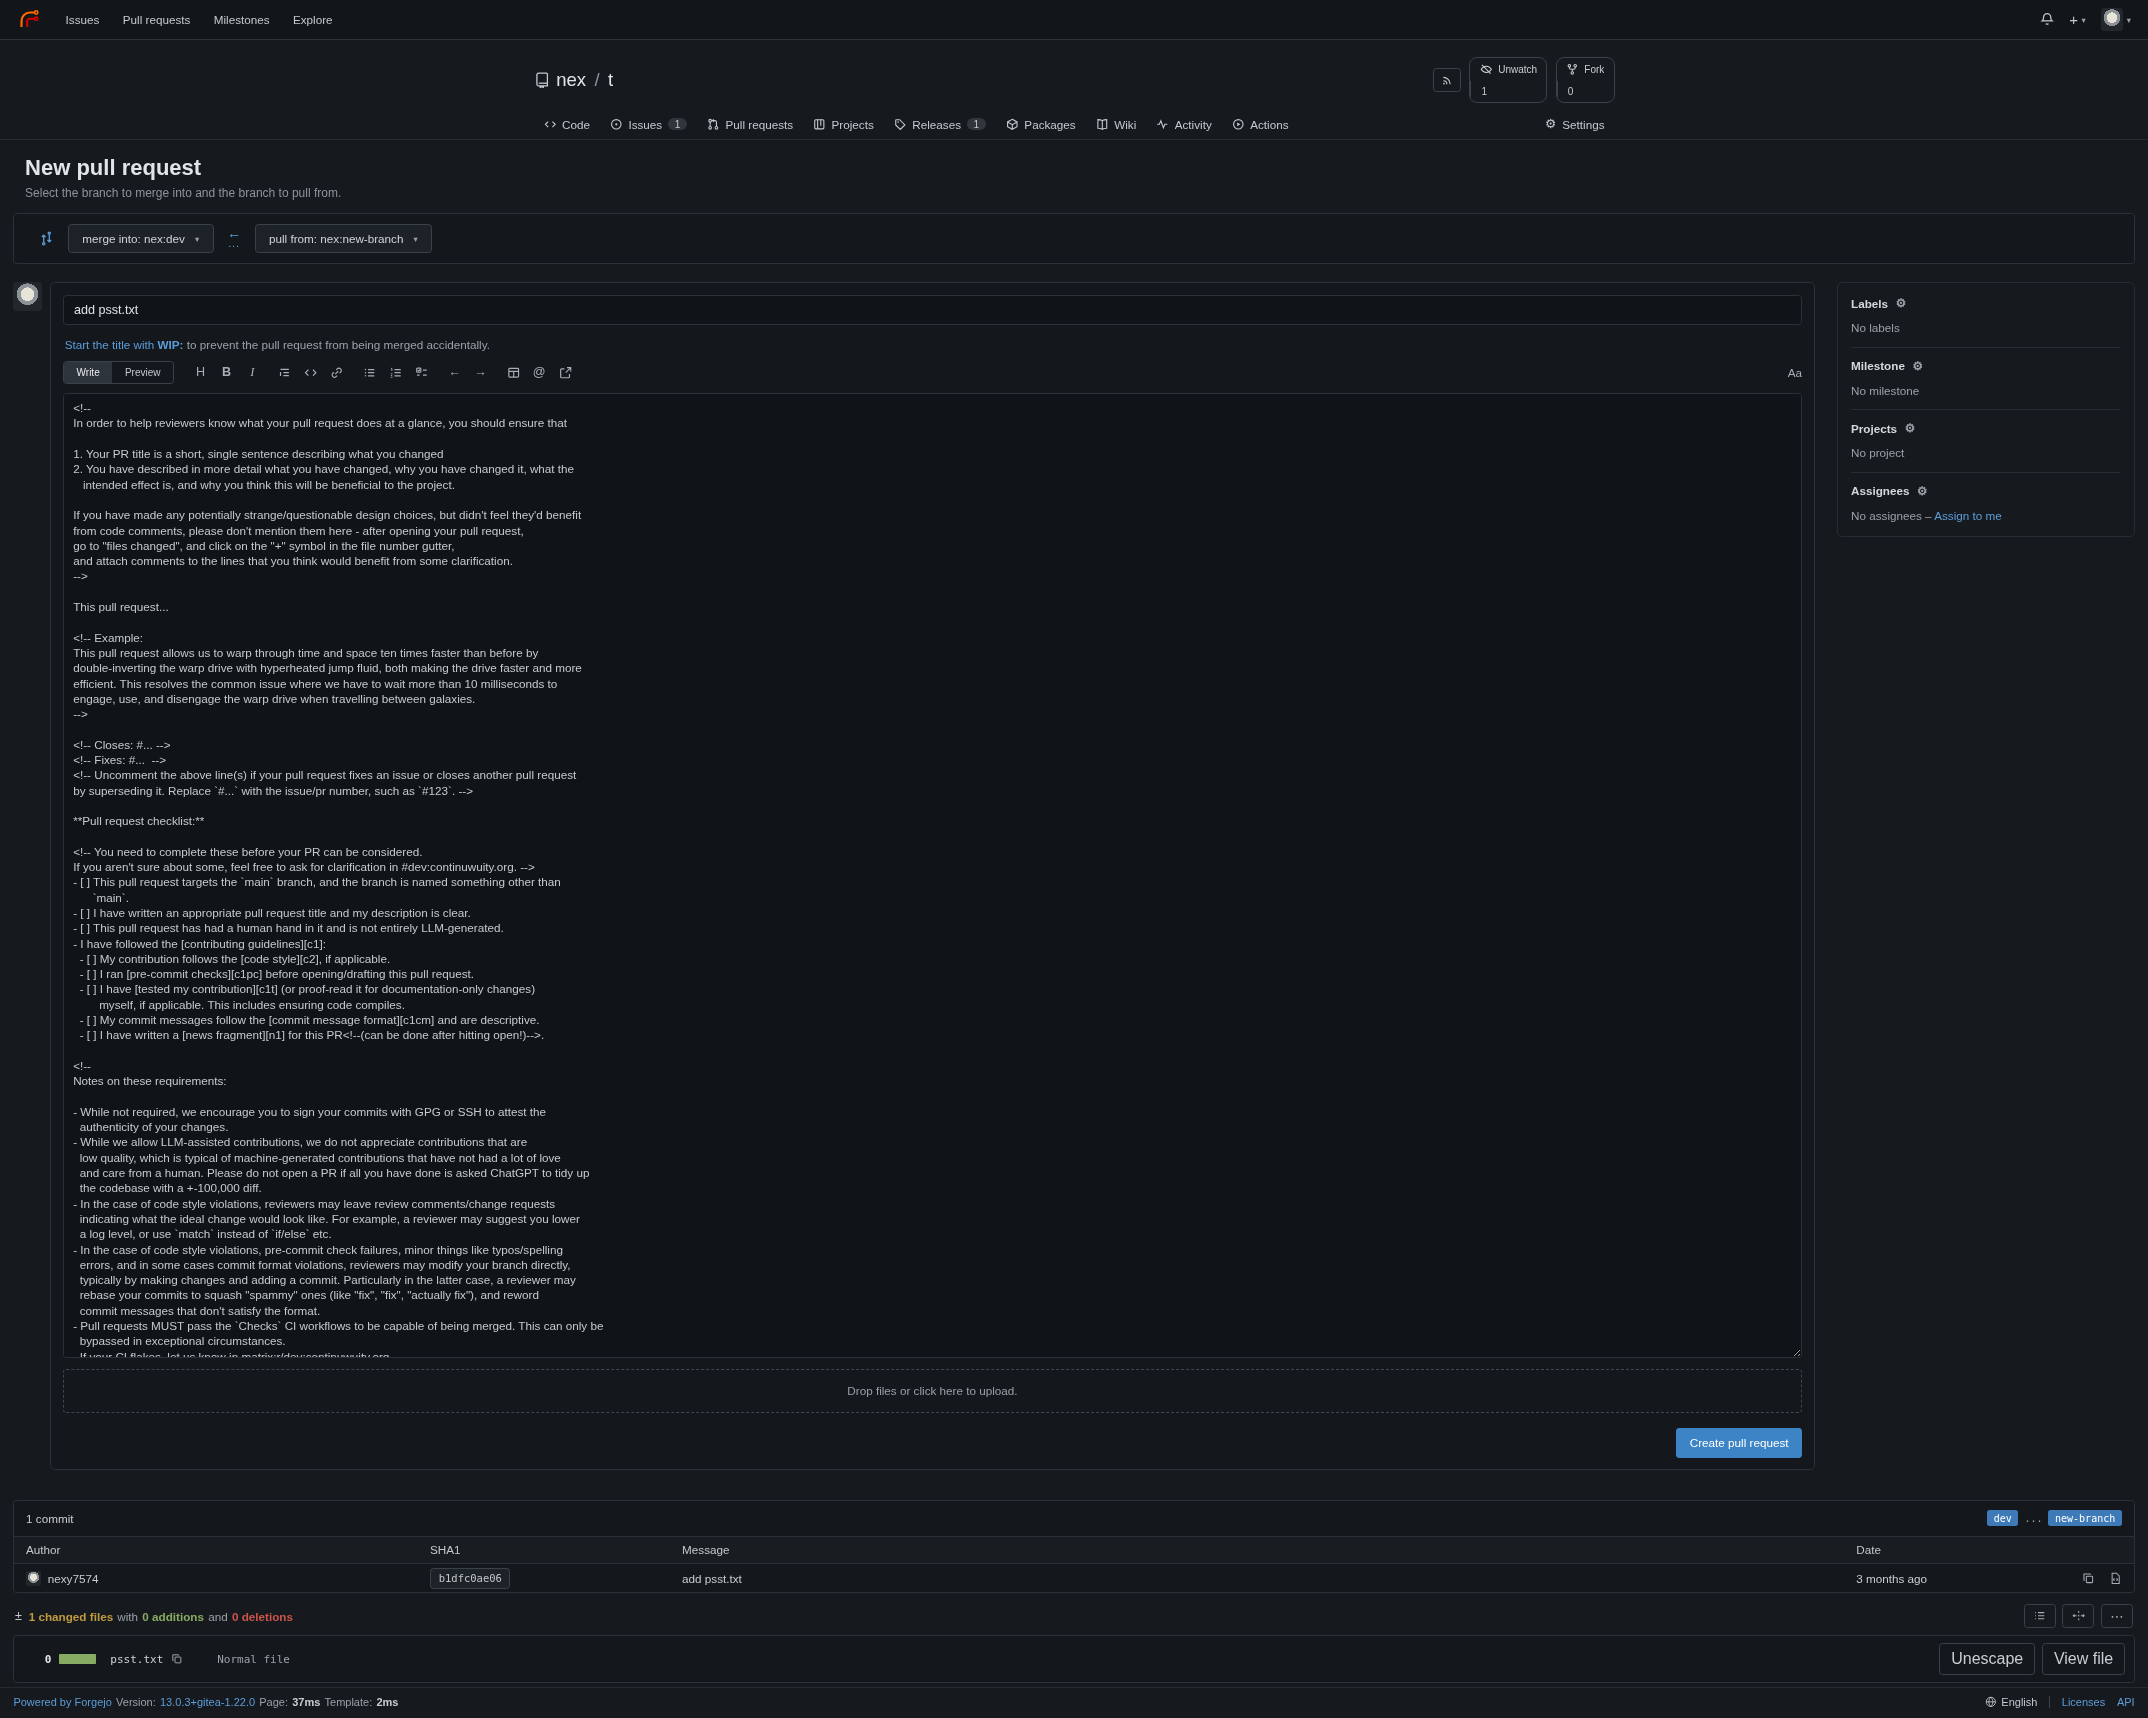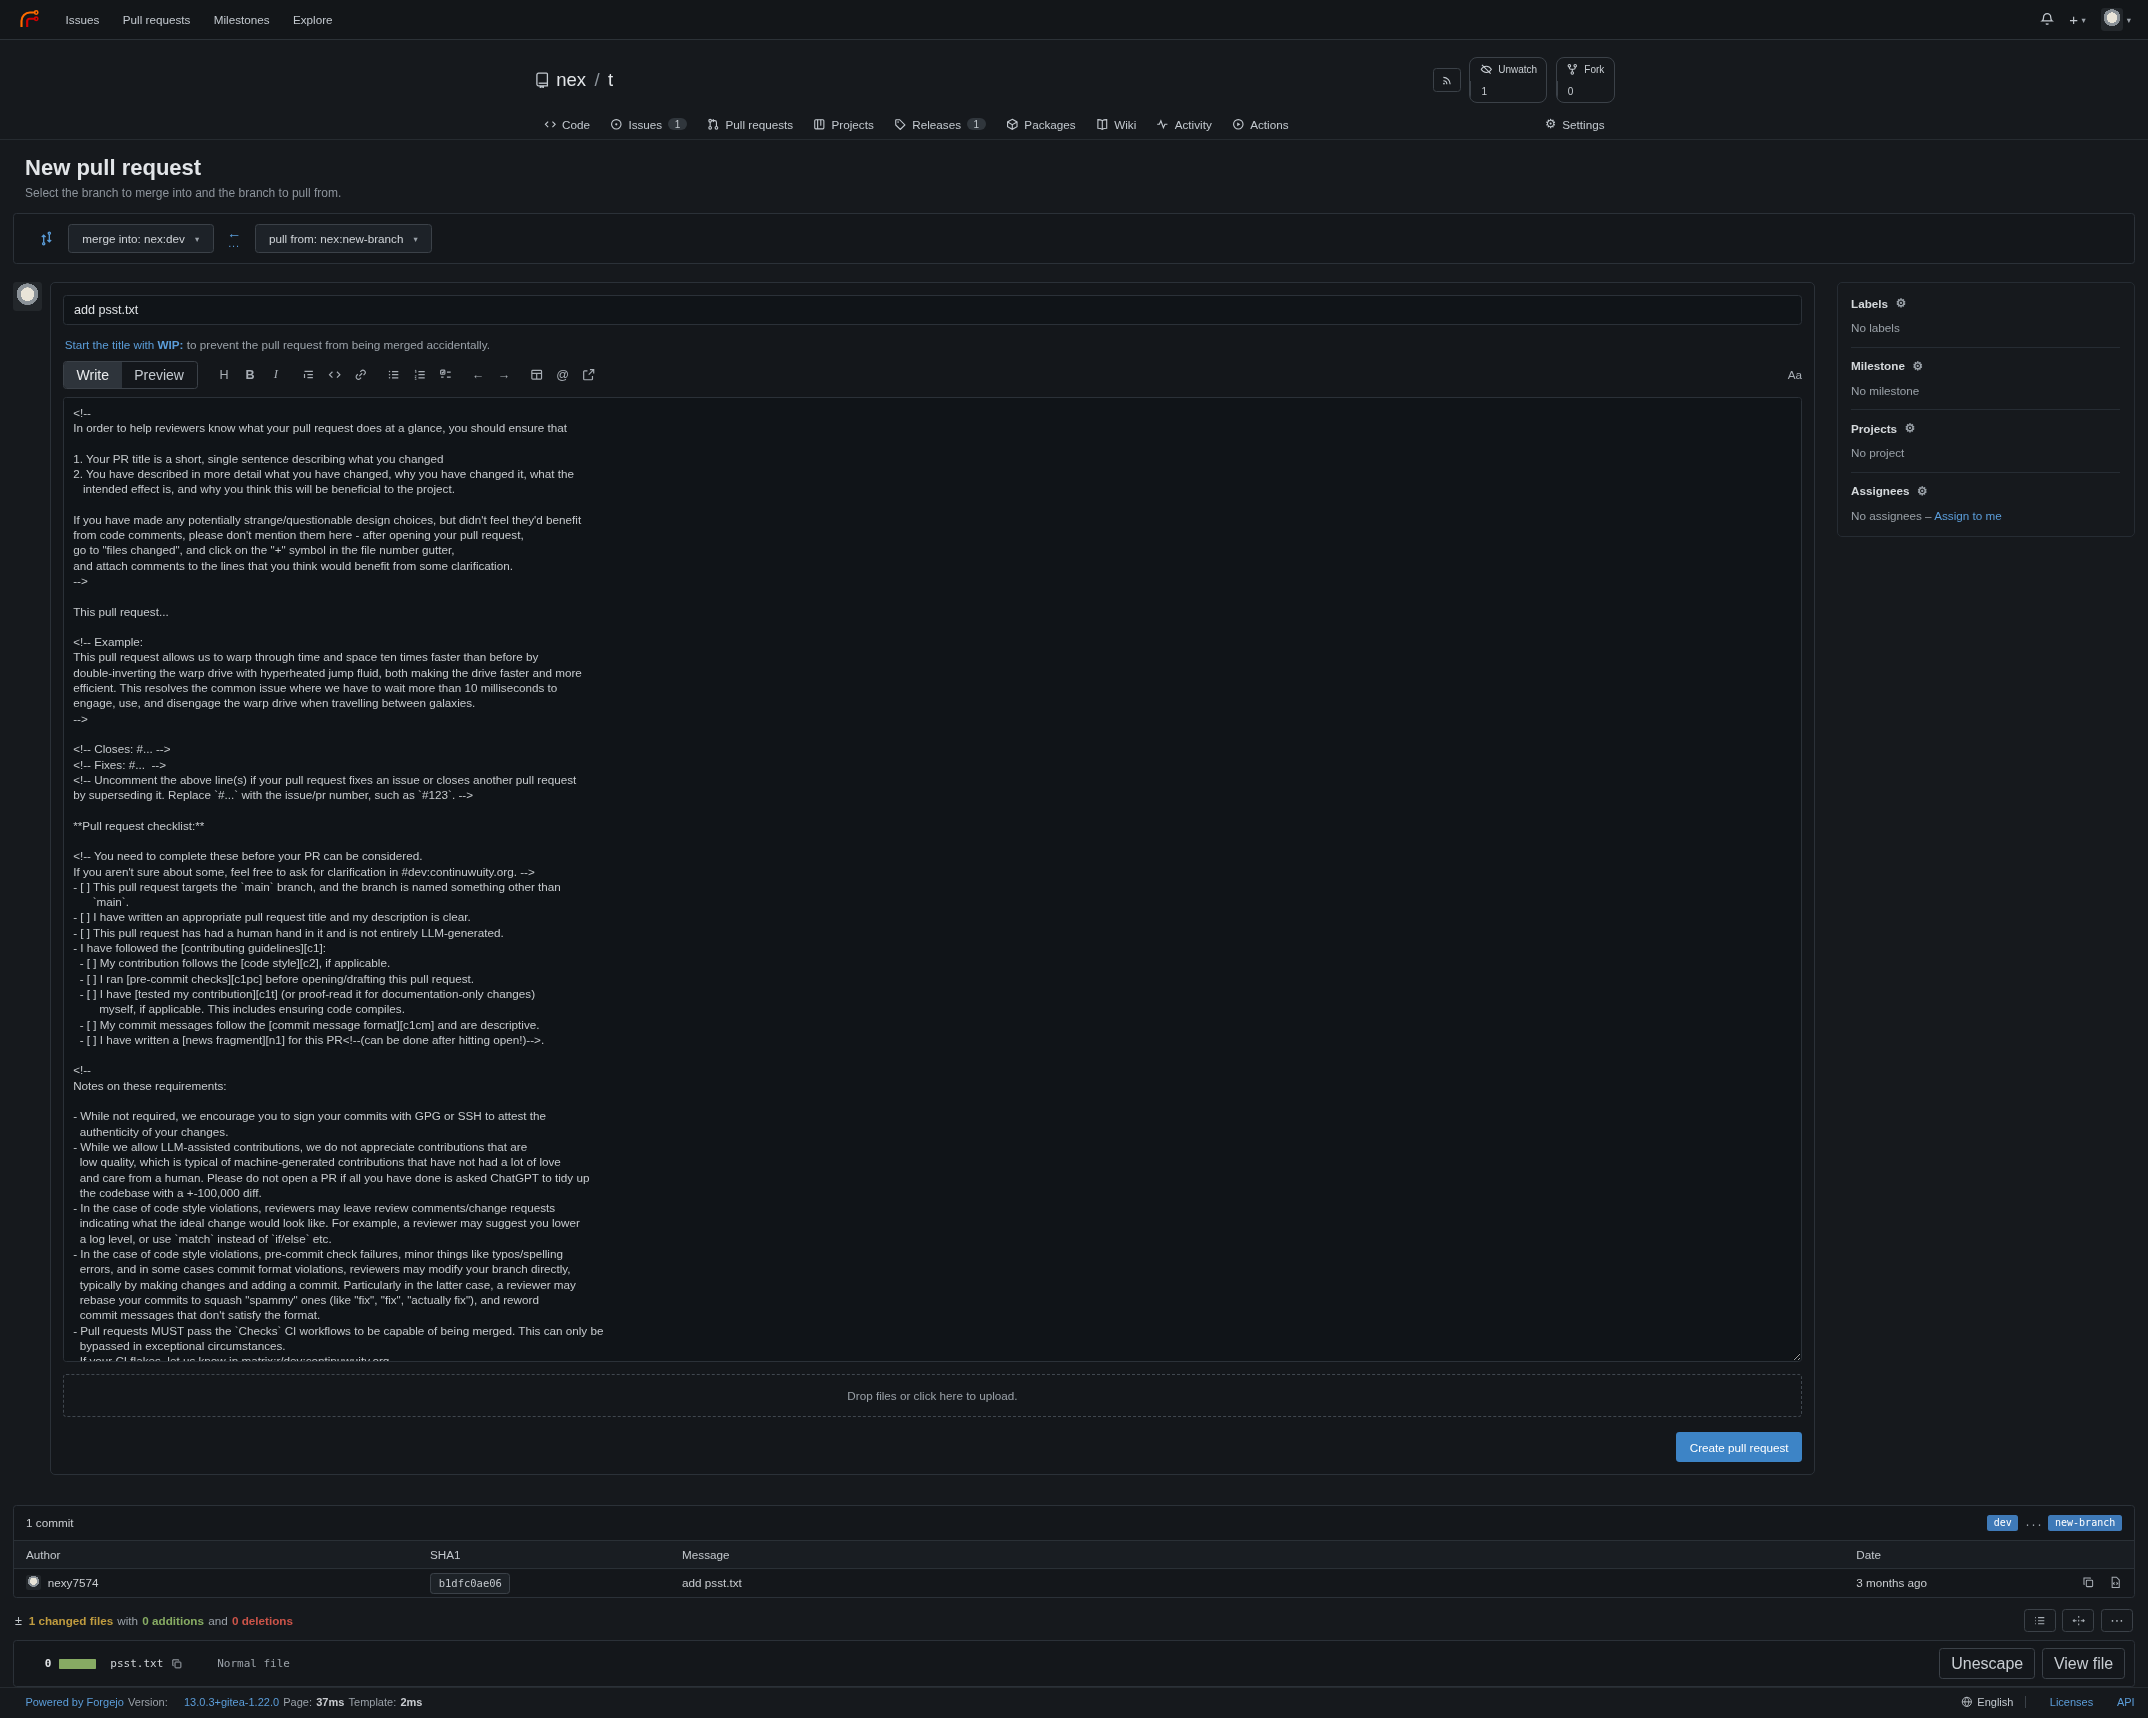--- a/index.html
+++ b/index.html
@@ -68,21 +68,21 @@
     border-radius:5px; padding:11.7px; }
   .title-input { width:100%; height:30px; background:#101418; border:0.8px solid #2b3138;
     border-radius:3.4px; color:#dfe2e5; font-size:12.6px; padding:6.7px 10px;
     font-family:"Liberation Sans", sans-serif; }
   .wip-hint { margin:12.6px 1.7px 10px; font-size:11.7px; color:#9aa1a8; }
   .wip-hint .lnk { color:#5b9dd9; }
   .wip-hint .strong { font-weight:700; }
 
   .editor-toolbar { display:flex; align-items:center; color:#a8aeb5; margin-bottom:8.4px; }
   .seg { display:flex; border:0.8px solid #3b4148; border-radius:3.4px; overflow:hidden;
-    margin-right:13.4px; font-size:14px; }
+    margin-right:13.4px; font-size:10px; }
   .seg-btn { padding:5px 12.6px; color:#c3c9cf; cursor:pointer; }
   .seg-btn.on { background:#2e343b; color:#e9ebed; }
   .tool-btn { width:26px; height:23.5px; display:flex; align-items:center; justify-content:center;
     cursor:pointer; border-radius:2.5px; }
   .tool-txt { font-size:12.6px; }
   .tool-b { font-weight:700; }
   .tool-i { font-style:italic; font-family:"Liberation Serif", serif; }
   .tb-gap { width:6.7px; }
   .format-btn { margin-left:auto; font-size:11.7px; color:#a8aeb5; cursor:pointer; }
 
@@ -146,21 +146,21 @@
   .copy-ic { color:#a8aeb5; cursor:pointer; }
   .file-status { color:#9aa1a8; margin-left:27px; }
   .file-actions { margin-left:auto; display:flex; gap:6.7px; }
   .mini-btn2 { border:0.8px solid #3b4148; border-radius:3.4px; padding:5.9px 11px; color:#c9ced3;
     font-family:"Liberation Sans",sans-serif; font-size:16px; cursor:pointer; }
 
   
   .footer { position:absolute; left:0; right:0; bottom:0; border-top:0.8px solid #262b30;
     padding:8.4px 13.4px 10px; display:flex; align-items:center; font-size:11px; color:#9aa1a8;
     background:#16191d; }
-  .footer .lnk { color:#5b9dd9; cursor:pointer;margin-left:12px; }
+  .footer .lnk { color:#5b9dd9; cursor:pointer; }
   .footer .b { color:#c9ccd0; font-weight:700; }
   .footer .gap { width:4.2px; display:inline-block; }
   .footer-right { margin-left:auto; display:flex; align-items:center; gap:11.7px; }
   .lang { display:flex; align-items:center; gap:5px; color:#c3c9cf; cursor:pointer;
     border-right:0.8px solid #3b4148; padding-right:11.7px; }
 </style>
 </head>
 <body>
 
 <header class="navbar">

